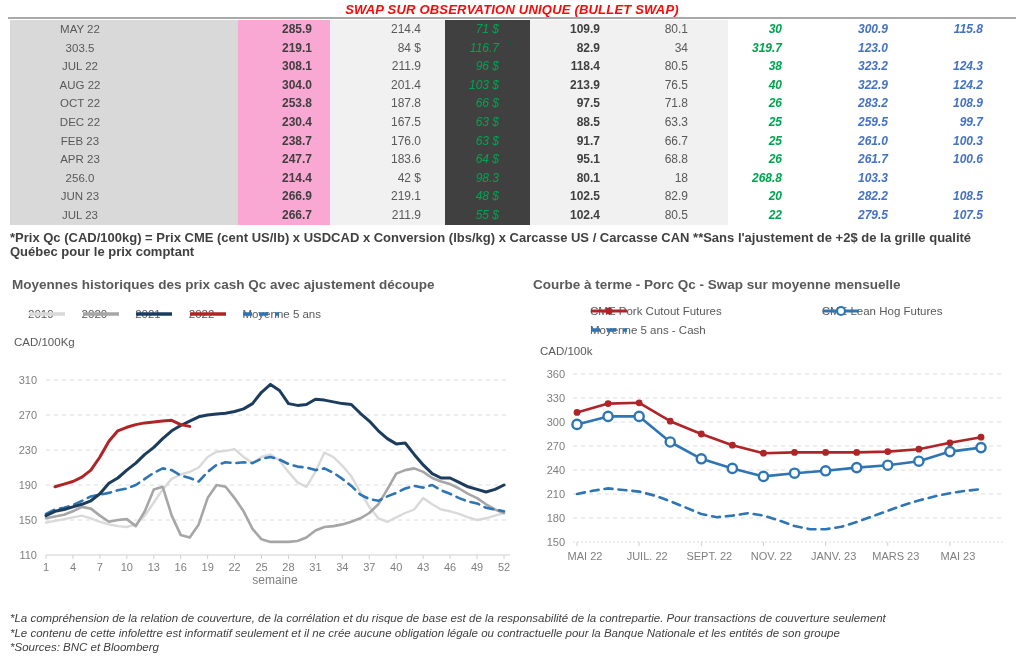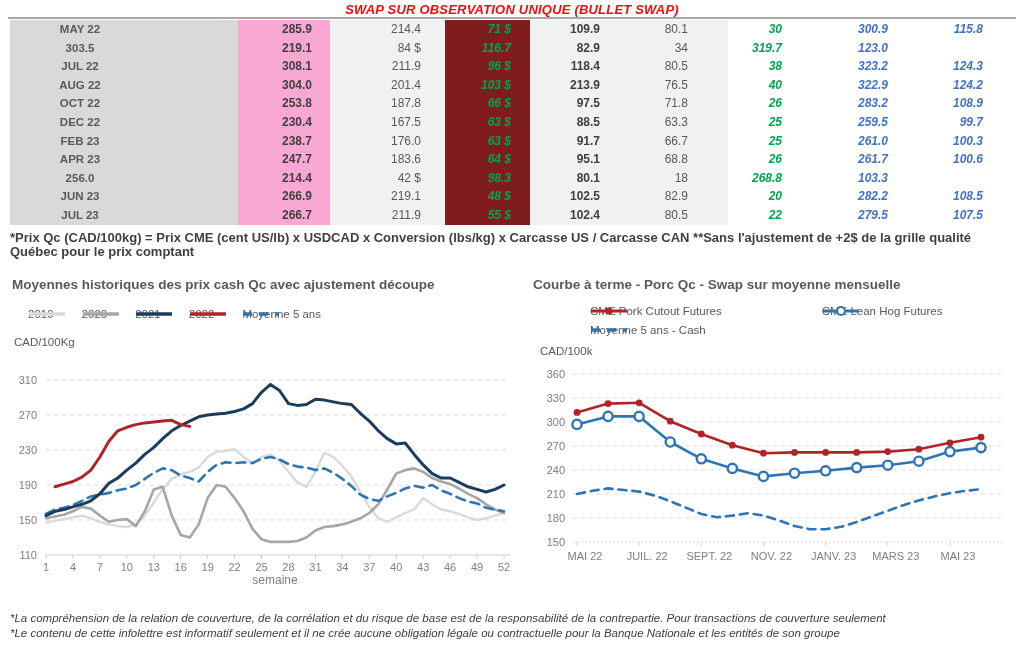--- a/index.html
+++ b/index.html
@@ -16,24 +16,24 @@
     color:#f40b0b; letter-spacing:.2px;
   }
   .title-rule {
     position:absolute; top:17px; left:8px; width:1008px; height:2px;
     background:#a9a9a9;
   }
   
   .swap-table { position:absolute; top:20px; left:10px; width:1005px; }
   .t-row { display:grid; grid-template-columns:228px 92px 115px 85px 82px 116px 62px 108px 117px; height:18.6px; }
   .cell { font-size:12px; line-height:18.6px; text-align:right; white-space:nowrap; }
-  .cell:nth-child(1){ background:#d9d9d9; text-align:center; font-weight:bold; font-size:11.5px; color:#595959; padding-right:88px;}
+  .cell:nth-child(1){ background:#d9d9d9; text-align:center; font-weight:normal; font-size:11.5px; color:#595959; padding-right:88px;}
   .cell:nth-child(2){ background:#f9a8d4; font-weight:bold; color:#3f3f3f; padding-right:18px;}
   .cell:nth-child(3){ background:#f1f1f1; color:#595959; padding-right:24px;}
-  .cell:nth-child(4){ background:#7f1d1d; color:#00a44f; font-weight:bold; font-style:italic; padding-right:19px;}
+  .cell:nth-child(4){ background:#404040; color:#00a44f; font-weight:normal; font-style:italic; padding-right:31px;}
   .cell:nth-child(5){ background:#f1f1f1; font-weight:bold; color:#3f3f3f; padding-right:12px;}
   .cell:nth-child(6){ background:#f1f1f1; color:#595959; padding-right:40px;}
   .cell:nth-child(7){ background:#ffffff; color:#00a44f; font-weight:bold; font-style:italic; padding-right:8px;}
   .cell:nth-child(8){ background:#ffffff; color:#4472c4; font-weight:bold; font-style:italic; padding-right:10px;}
   .cell:nth-child(9){ background:#ffffff; color:#4472c4; font-weight:bold; font-style:italic; padding-right:32px;}
   .table-footnote {
     position:absolute; top:231px; left:10px; width:1006px;
     font-size:13px; font-weight:bold; color:#404040; line-height:13.5px;
   }
   
@@ -370,14 +370,15 @@
       <circle cx="323.6923076923077" cy="90.4" r="3.4" fill="#B02428"></circle>
       <circle cx="354.7692307692308" cy="89.6" r="3.4" fill="#B02428"></circle>
       <circle cx="385.84615384615387" cy="87.2" r="3.4" fill="#B02428"></circle>
       <circle cx="416.9230769230769" cy="80.8" r="3.4" fill="#B02428"></circle>
       <circle cx="448" cy="75.2" r="3.4" fill="#B02428"></circle>
     </svg>
 
   <div class="footnotes" id="footnotes">
       <div>*La compréhension de la relation de couverture, de la corrélation et du risque de base est de la responsabilité de la contrepartie. Pour transactions de couverture seulement</div>
       <div>*Le contenu de cette infolettre est informatif seulement et il ne crée aucune obligation légale ou contractuelle pour la Banque Nationale et les entités de son groupe</div>
+      <div>*Sources: BNC et Bloomberg</div>
     </div>
 </div>
 
 </body></html>

